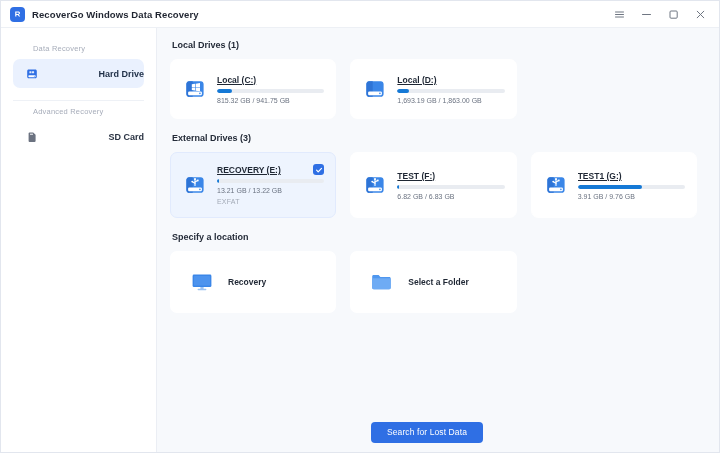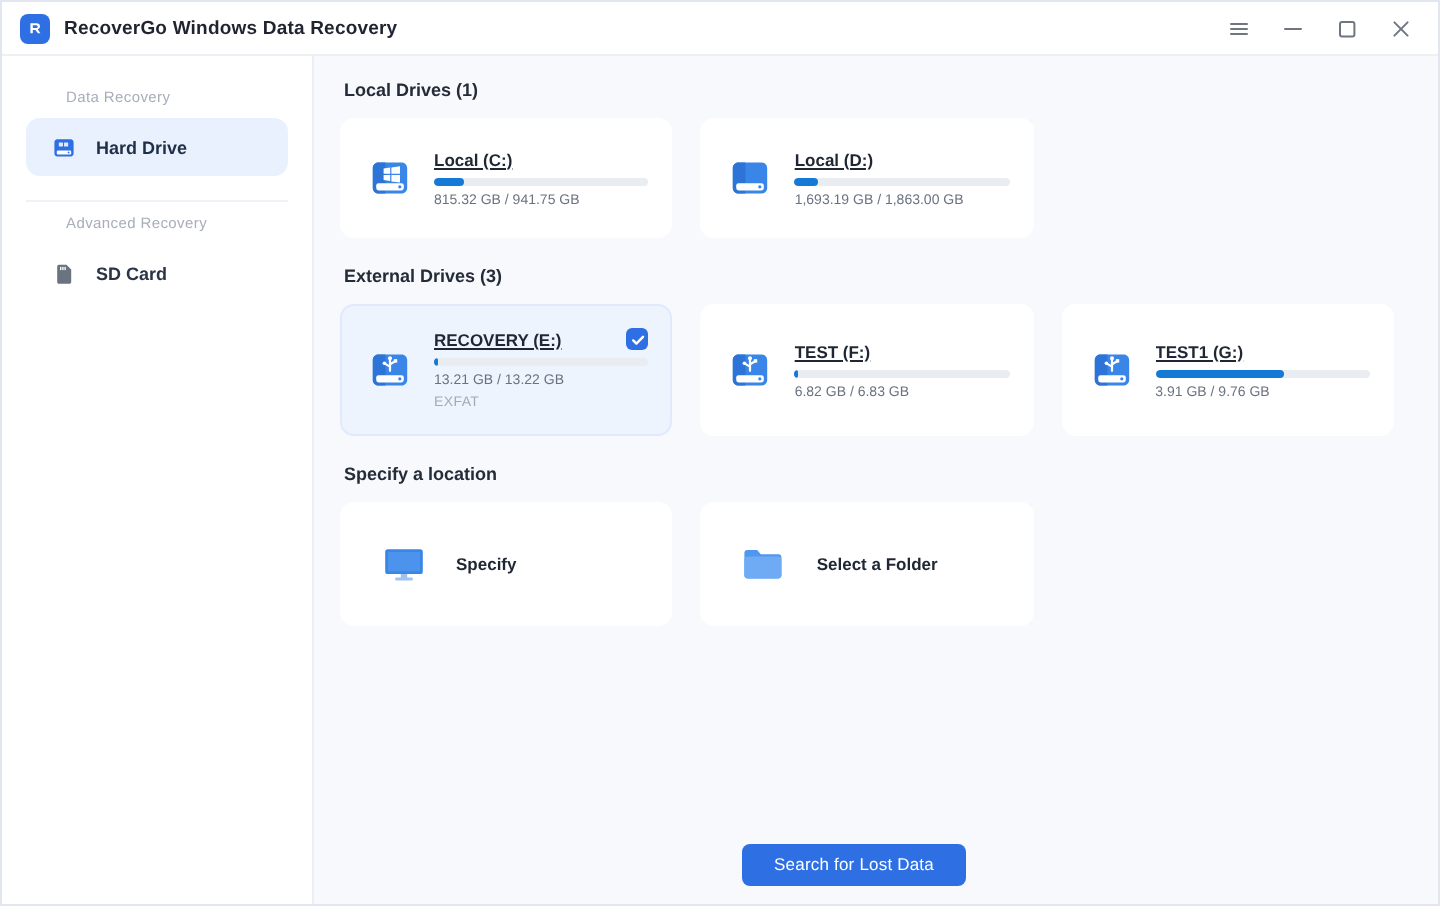--- a/index.html
+++ b/index.html
@@ -102,20 +102,21 @@
   .side-item {
     height: 29px;
     margin: 0 12px;
     border-radius: 7px;
     display: flex;
     align-items: center;
     gap: 9px;
     padding-left: 12px;
     box-sizing: border-box;
     cursor: default;
+    justify-content: space-between;
   }
   .side-item.active {
     background: #eaf1fe;
   }
   .side-item .s-ico {
     width: 14px;
     height: 14px;
     display: flex;
     align-items: center;
     justify-content: center;
@@ -554,21 +555,21 @@
 
             <div class="loc-card">
               <span class="loc-icon">
                 <svg width="26" height="26" viewBox="0 0 26 26">
                   <rect x="3.6" y="5.6" width="18.8" height="12.4" rx="1.3" fill="#3a86e8"></rect>
                   <rect x="5.0" y="7.0" width="16.0" height="9.6" rx=".6" fill="#4c93ee"></rect>
                   <rect x="11.4" y="18.0" width="3.2" height="2.0" fill="#9cc3f3"></rect>
                   <rect x="8.6" y="19.8" width="8.8" height="1.5" rx=".7" fill="#9cc3f3"></rect>
                 </svg>
               </span>
-              <span class="loc-label">Specify</span>
+              <span class="loc-label">Recovery</span>
             </div>
 
             <div class="loc-card">
               <span class="loc-icon">
                 <svg width="26" height="26" viewBox="0 0 26 26">
                   <path d="M3.2 7.4c0-.8.6-1.4 1.4-1.4h5.0l1.8 2.1h8.9c.8 0 1.4.6 1.4 1.4v9.3c0 .8-.6 1.4-1.4 1.4H4.6c-.8 0-1.4-.6-1.4-1.4V7.4z" fill="#4f97ef"></path>
                   <path d="M3.2 10.7c0-.8.6-1.4 1.4-1.4h15.7c.8 0 1.4.6 1.4 1.4v8.1c0 .8-.6 1.4-1.4 1.4H4.6c-.8 0-1.4-.6-1.4-1.4v-8.1z" fill="#6eabf4"></path>
                 </svg>
               </span>
               <span class="loc-label">Select a Folder</span>

